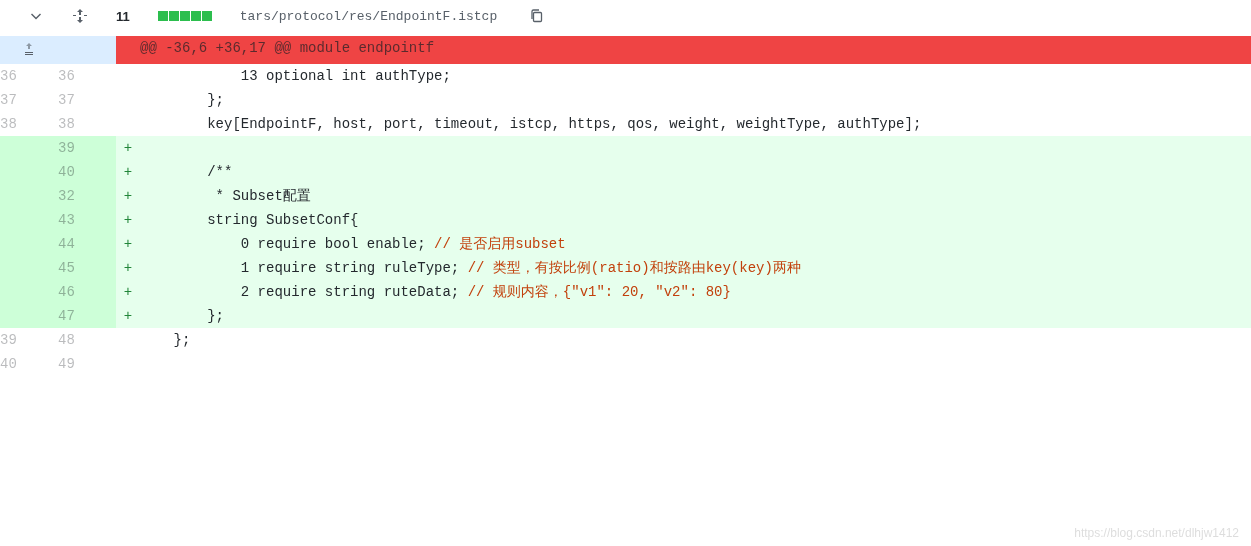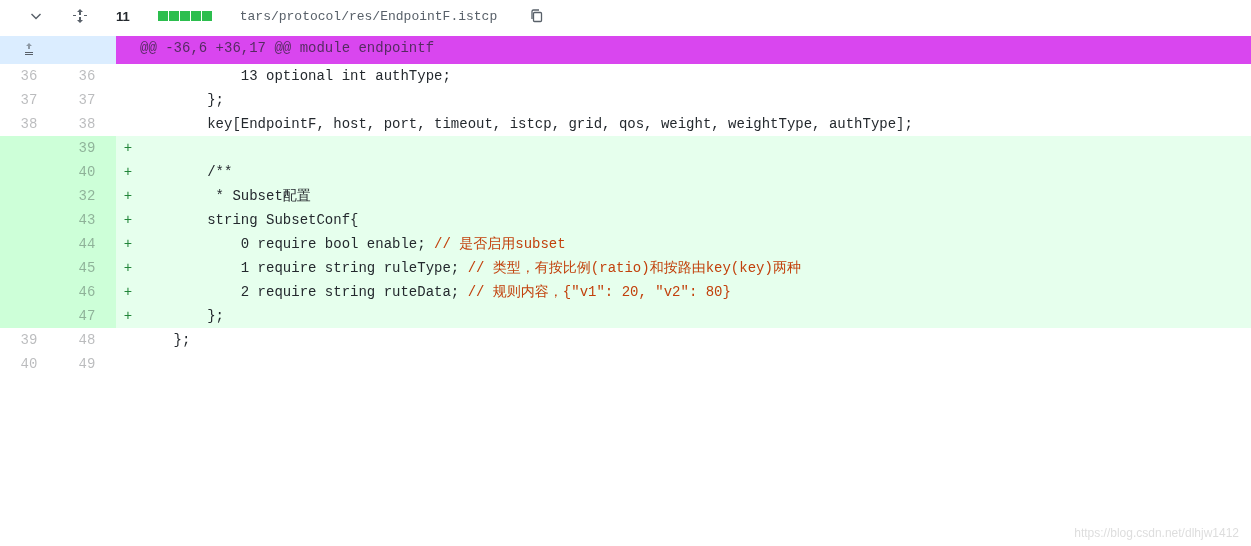--- a/index.html
+++ b/index.html
@@ -58,32 +58,32 @@
     font-size: 14px;
     line-height: 24px;
   }
   .diff-table td {
     padding: 0;
     vertical-align: top;
   }
   .line-num {
     width: 58px;
     min-width: 58px;
-    text-align: center;
+    text-align: left;
     padding-right: 14px;
     color: rgba(27,31,35,0.3);
     user-select: none;
     white-space: nowrap;
   }
   .line-num.added-num {
     background: #cdffd8;
     color: rgba(27,31,35,0.35);
   }
   .hunk-row td {
-    background: #d946ef;
+    background: #ef4444;
   }
   .hunk-row .line-num {
     background: #dbedff;
     color: rgba(27,31,35,0.35);
   }
   .expand-cell {
     text-align: center;
     padding-right: 0 !important;
     cursor: pointer;
   }
@@ -172,21 +172,21 @@
       <tr>
         <td class="line-num">37</td>
         <td class="line-num">37</td>
         <td class="marker"></td>
         <td class="code-cell">        };</td>
       </tr>
       <tr>
         <td class="line-num">38</td>
         <td class="line-num">38</td>
         <td class="marker"></td>
-        <td class="code-cell">        key[EndpointF, host, port, timeout, istcp, grid, qos, weight, weightType, authType];</td>
+        <td class="code-cell">        key[EndpointF, host, port, timeout, istcp, https, qos, weight, weightType, authType];</td>
       </tr>
       <tr>
         <td class="line-num added-num"></td>
         <td class="line-num added-num">39</td>
         <td class="marker added-marker">+</td>
         <td class="code-cell added-code"></td>
       </tr>
       <tr>
         <td class="line-num added-num"></td>
         <td class="line-num added-num">40</td>

